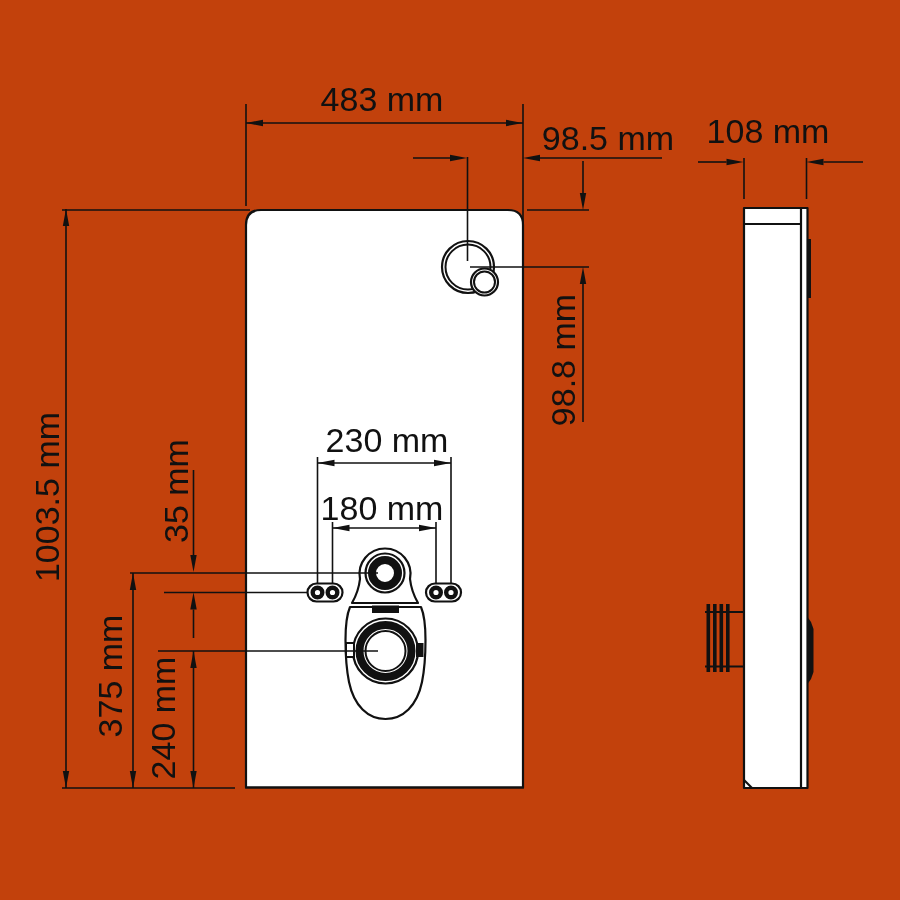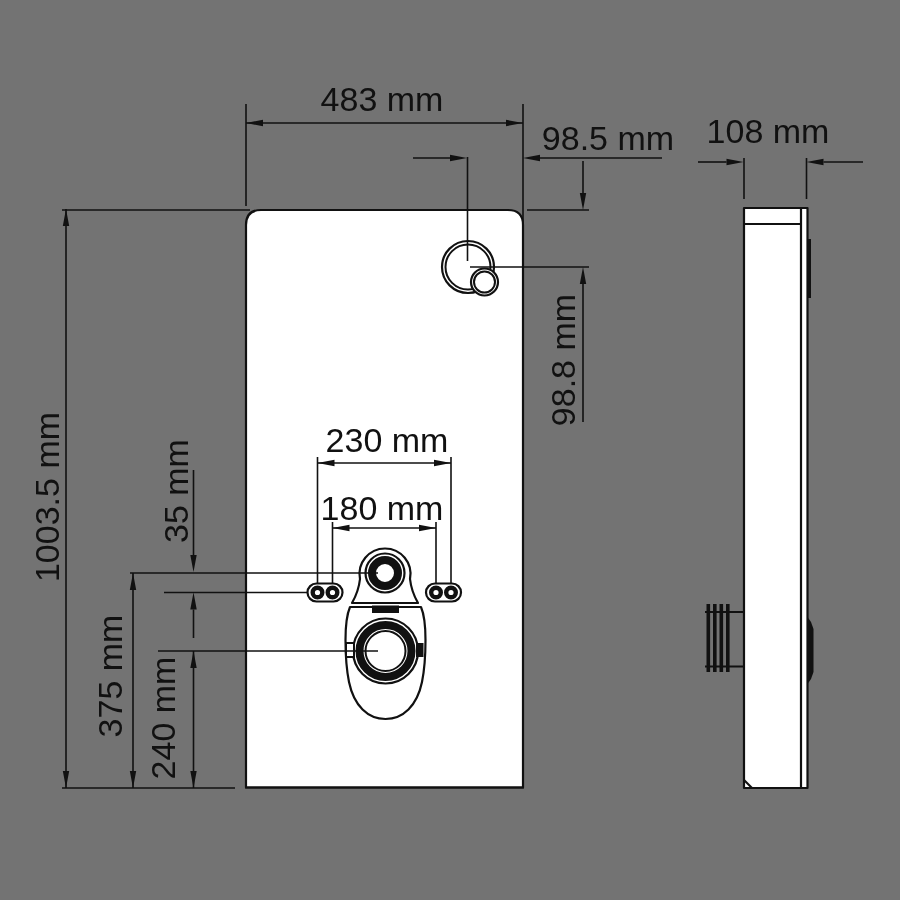--- a/index.html
+++ b/index.html
@@ -1,16 +1,16 @@
 <!DOCTYPE html>
 <html><head>
 <meta charset="utf-8">
 <style>
   html,body{margin:0;padding:0;background:#fff;}
-  .canvas{position:relative;width:900px;height:900px;background:#737373;overflow:hidden;
+  .canvas{position:relative;width:900px;height:900px;background:#c2410c;overflow:hidden;
           font-family:"Liberation Sans",sans-serif;}
   svg{position:absolute;left:0;top:0;}
   .obj{stroke:#111;stroke-width:2.2;fill:none;stroke-linejoin:round;}
   .objfill{stroke:#111;stroke-width:2.2;fill:#fff;stroke-linejoin:round;}
   .dim{stroke:#111;stroke-width:1.6;fill:none;}
   .arr{fill:#111;stroke:none;}
   .solid{fill:#111;stroke:none;}
   text{font-family:"Liberation Sans",sans-serif;font-size:34px;fill:#111;}
   .lbl{text-anchor:middle;}
 </style>

